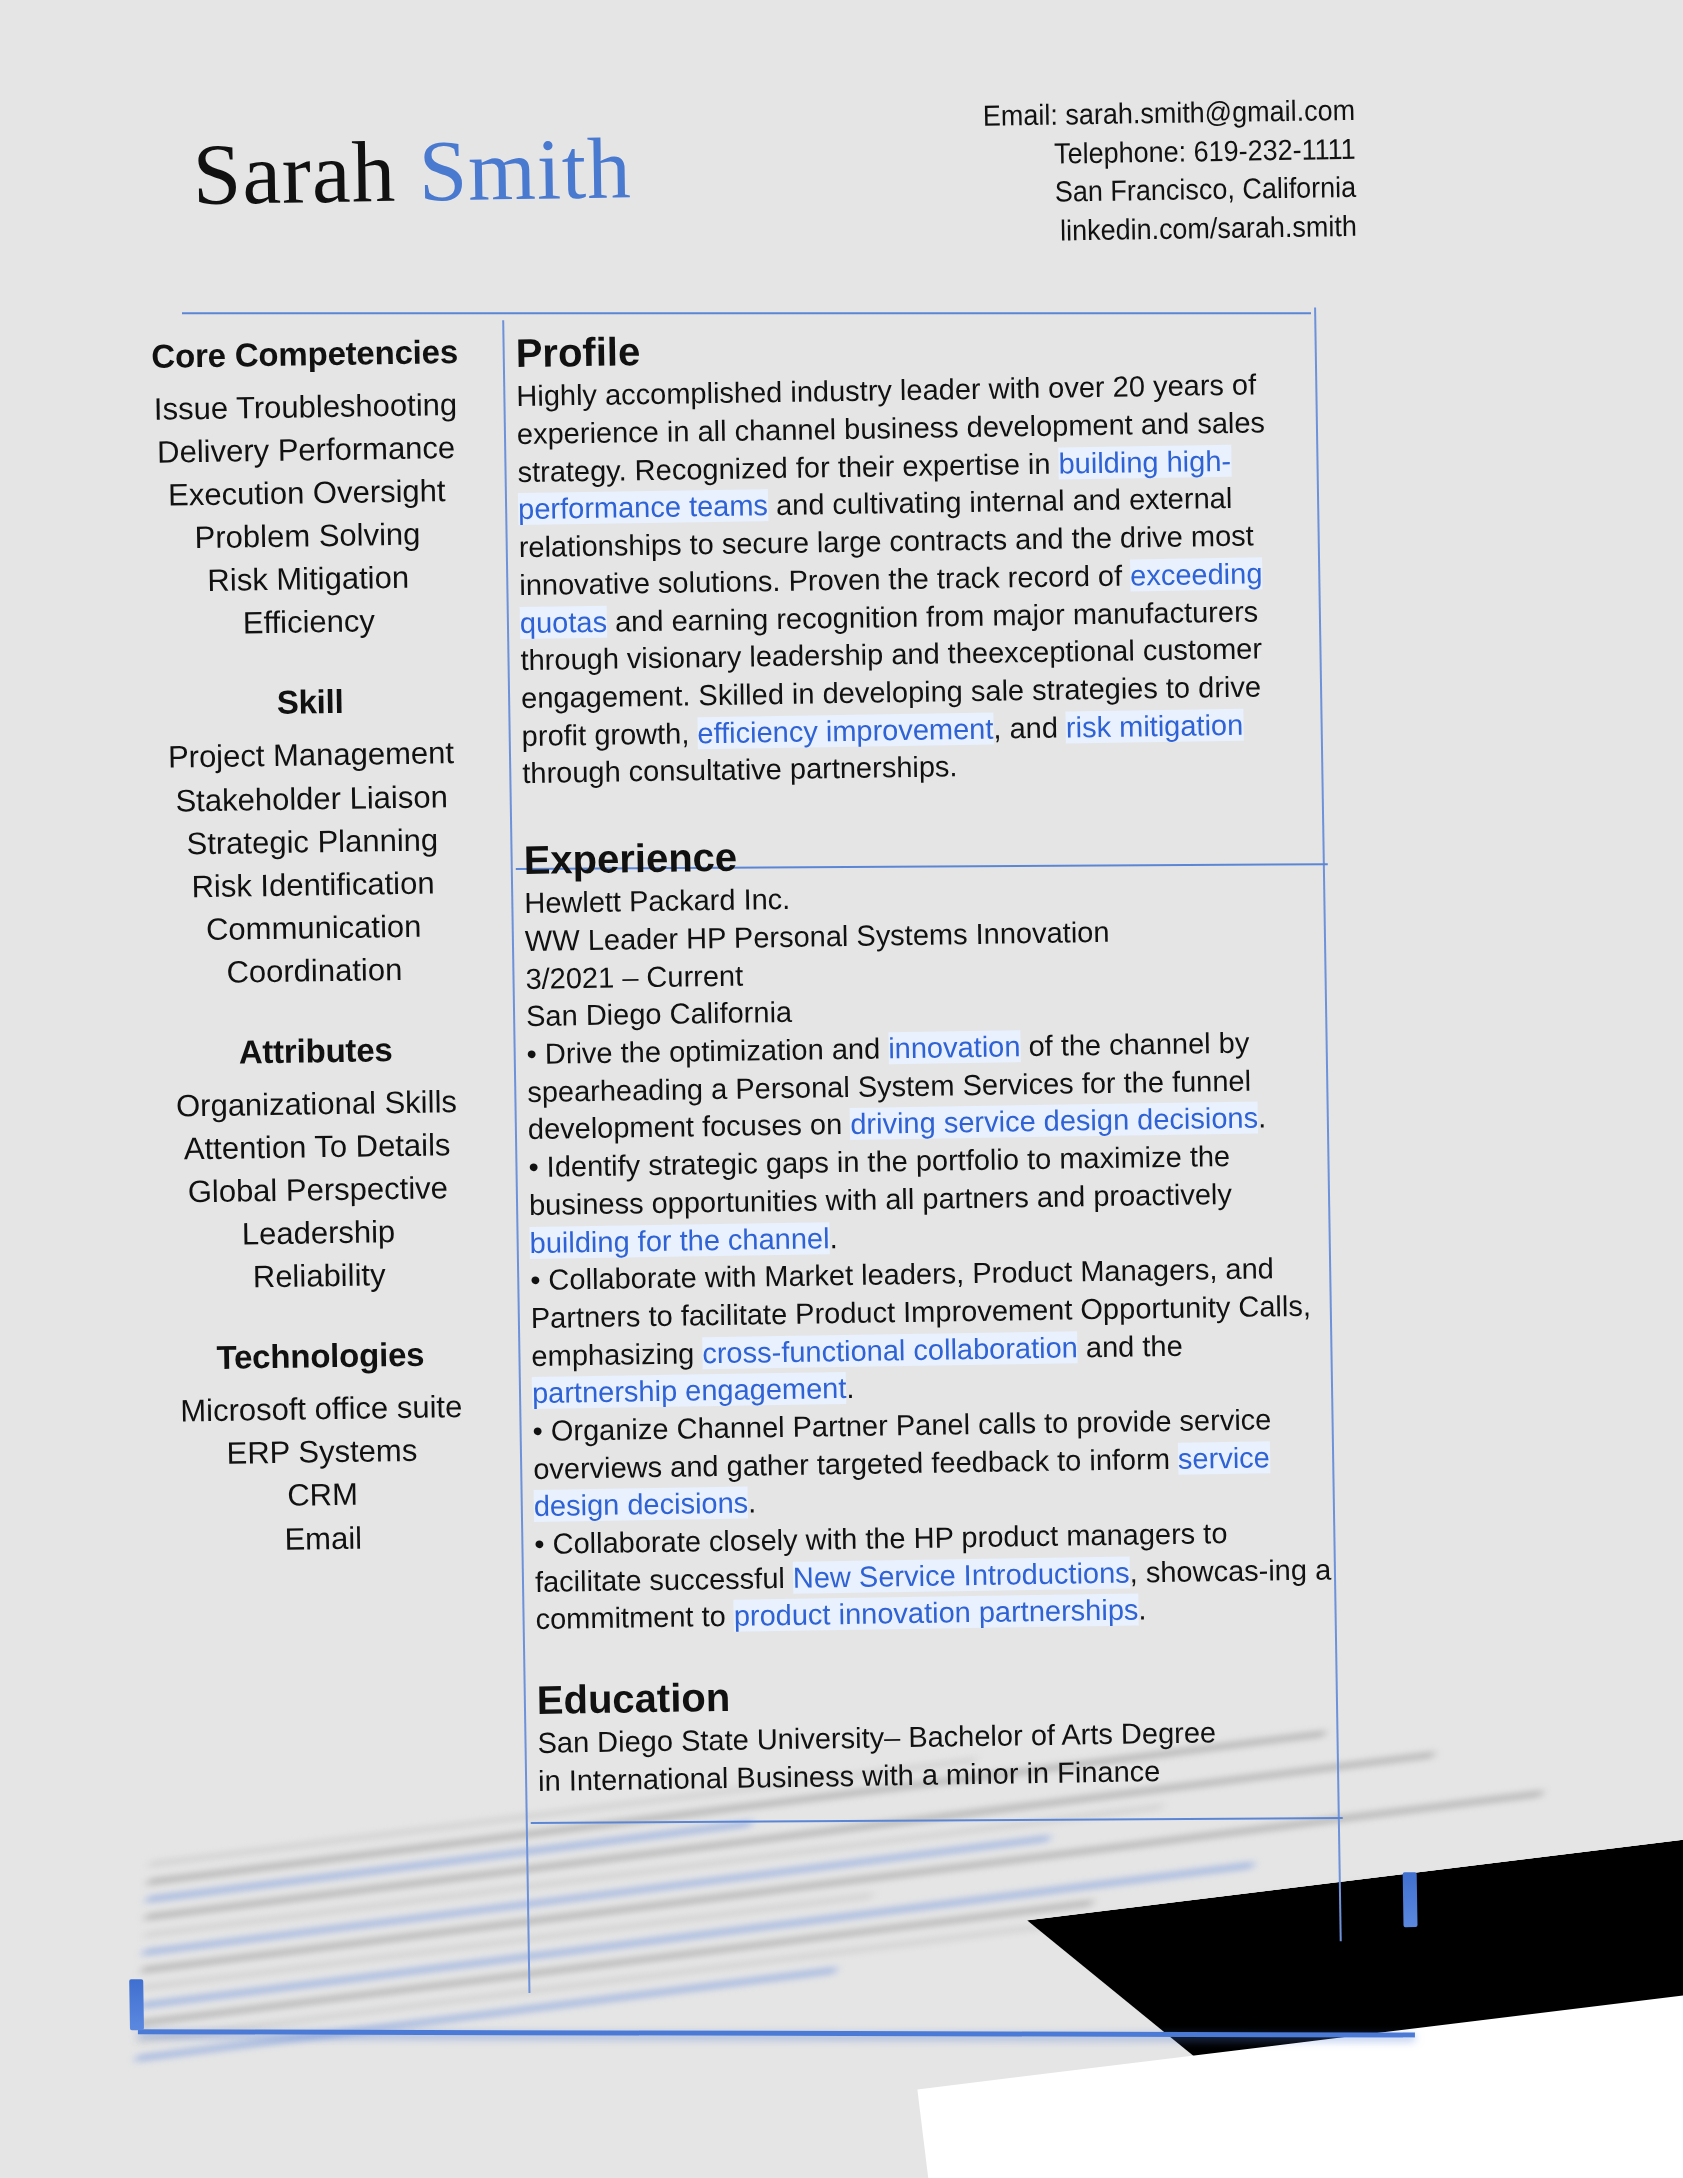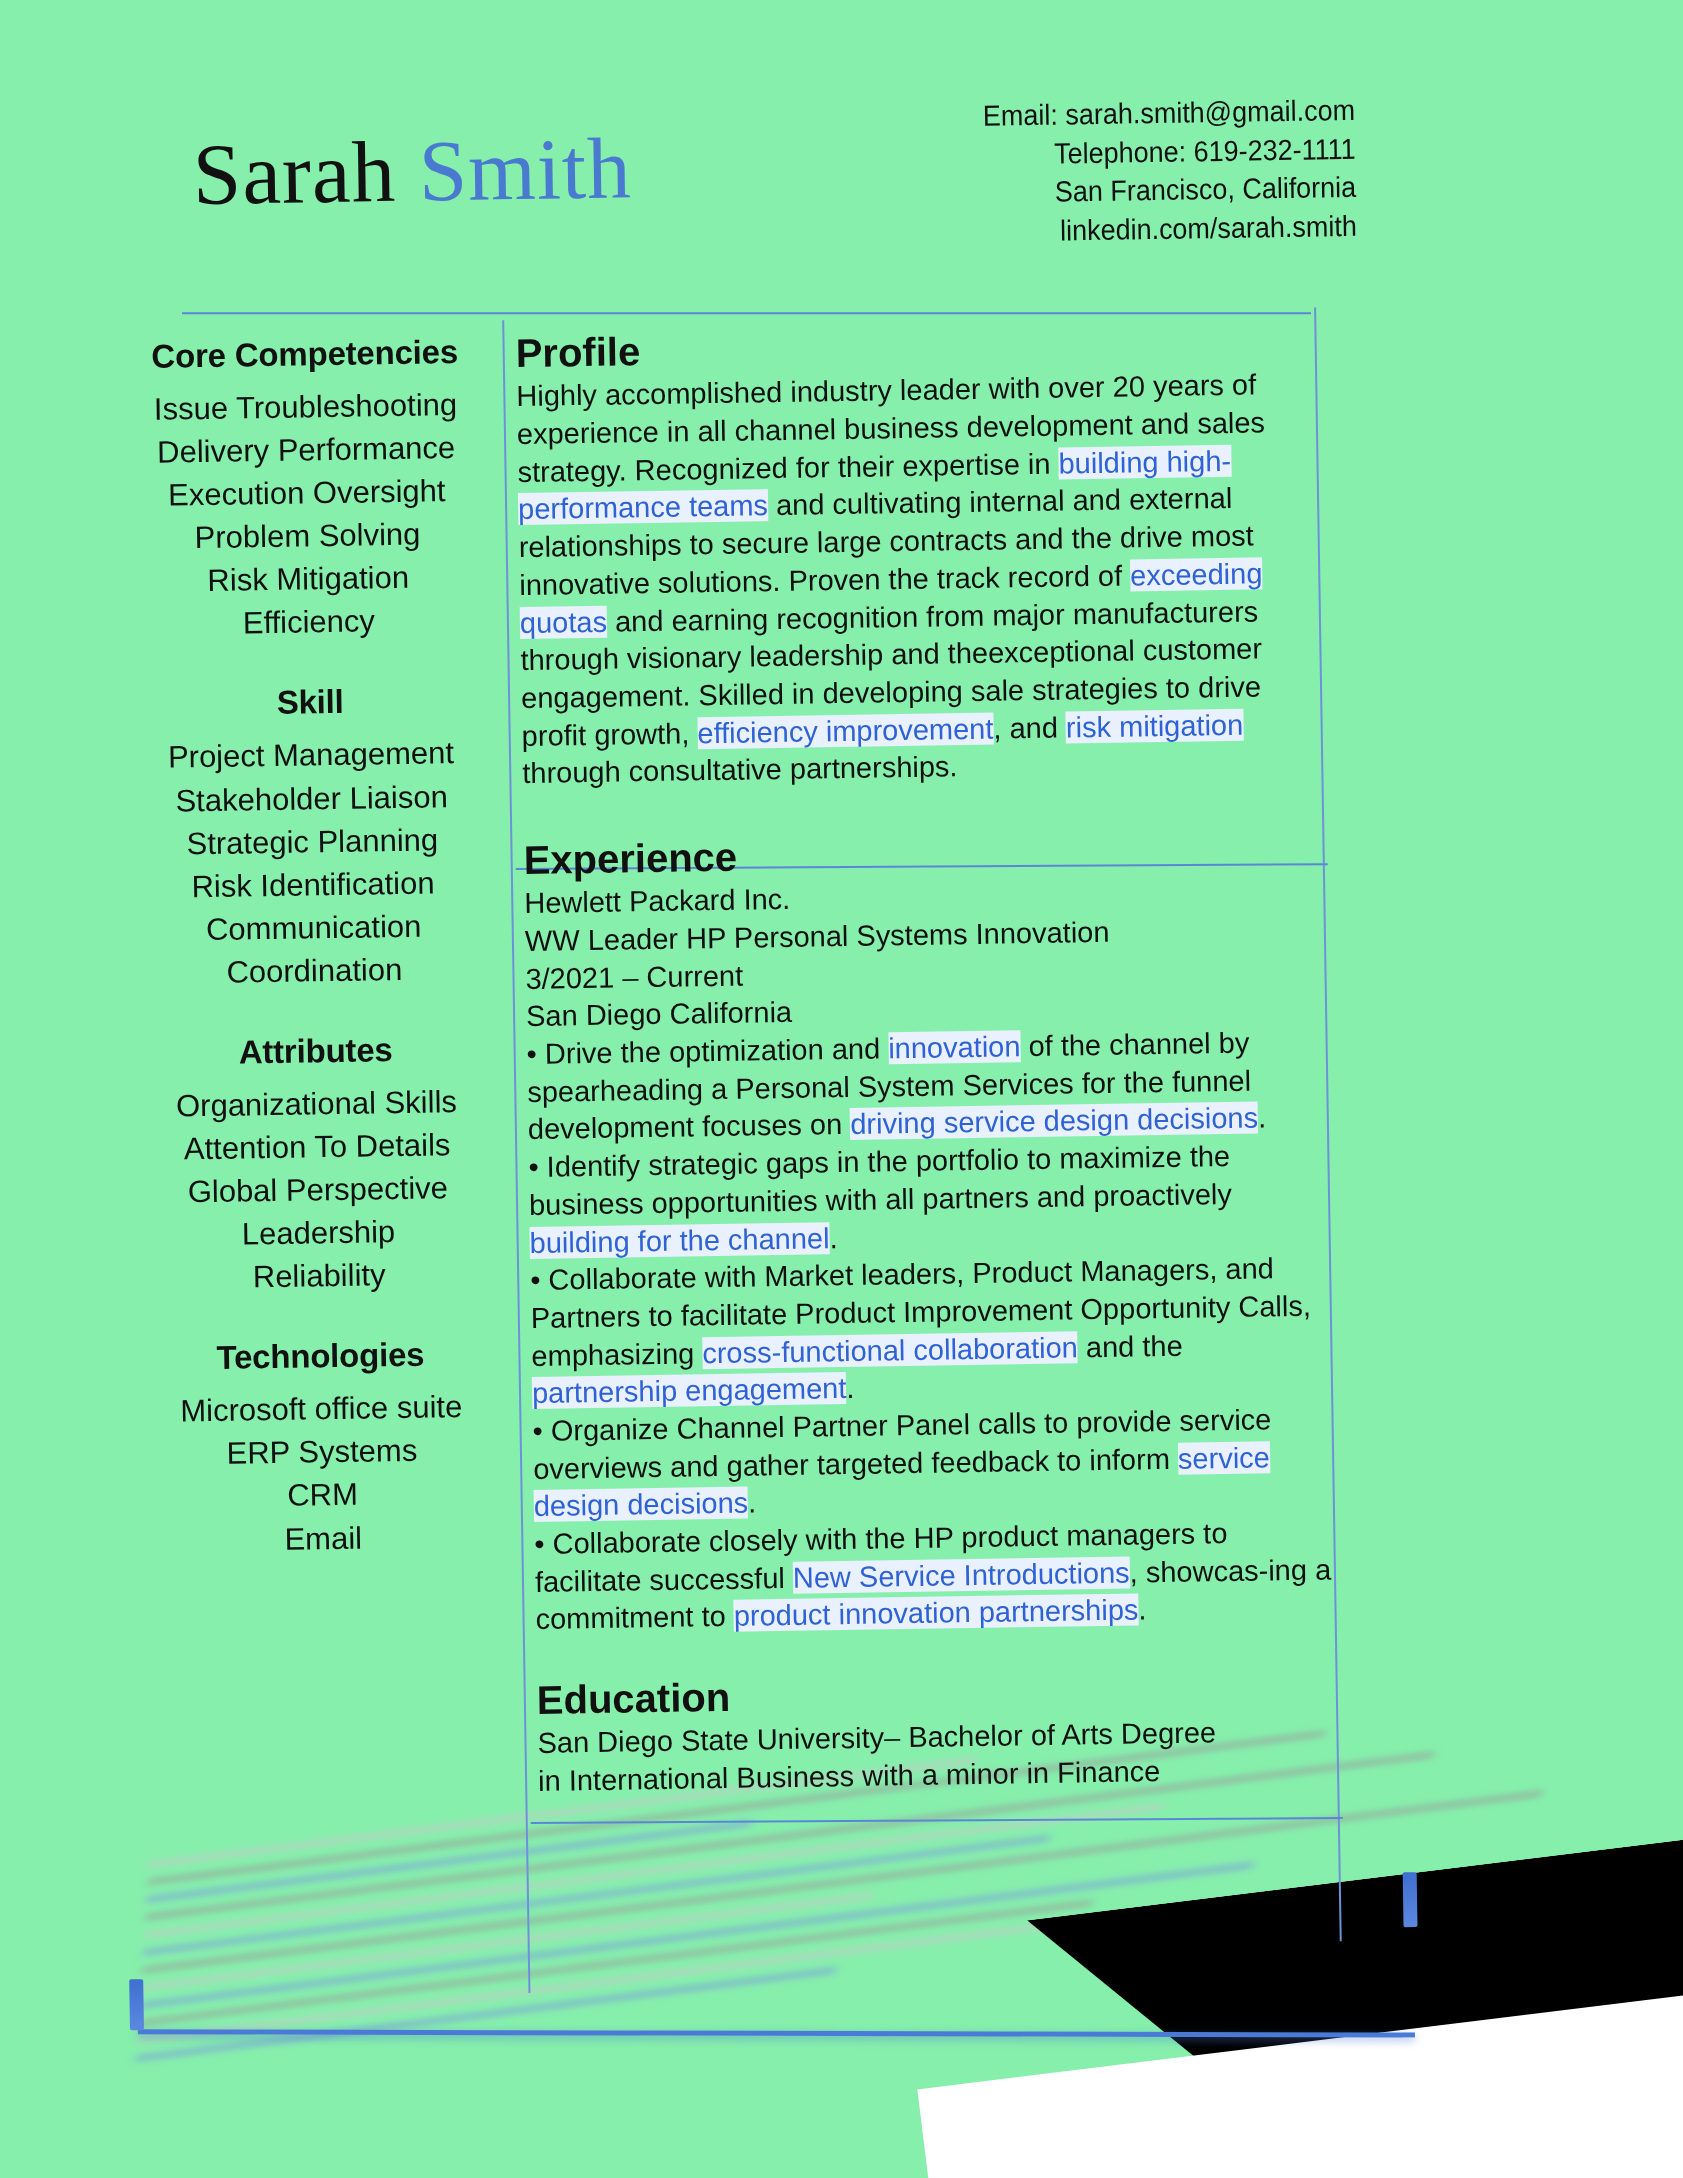--- a/index.html
+++ b/index.html
@@ -1,19 +1,19 @@
 <!DOCTYPE html>
 <html><head>
 <meta charset="utf-8">
 <style>
   * { margin:0; padding:0; box-sizing:border-box; }
   html,body { width:1683px; height:2178px; background:#ffffff; overflow:hidden; }
   body { font-family:"Liberation Sans", sans-serif; }
 
-  #stage { position:relative; width:1683px; height:2178px; background:#86efac; overflow:hidden; }
+  #stage { position:relative; width:1683px; height:2178px; background:#e5e5e5; overflow:hidden; }
 
   
   .ghost-page {
     position:absolute; left:149px; top:1861px; width:1604px; height:515px;
     transform: rotate(-7.2deg) skewX(-11deg) scaleY(0.62);
     transform-origin: 0 0;
     filter: blur(5px);
     opacity:0.55;
   }
   .ghost-line { height:11px; margin:0 0 17px 0; border-radius:2px; background:#9a9a9a; }

